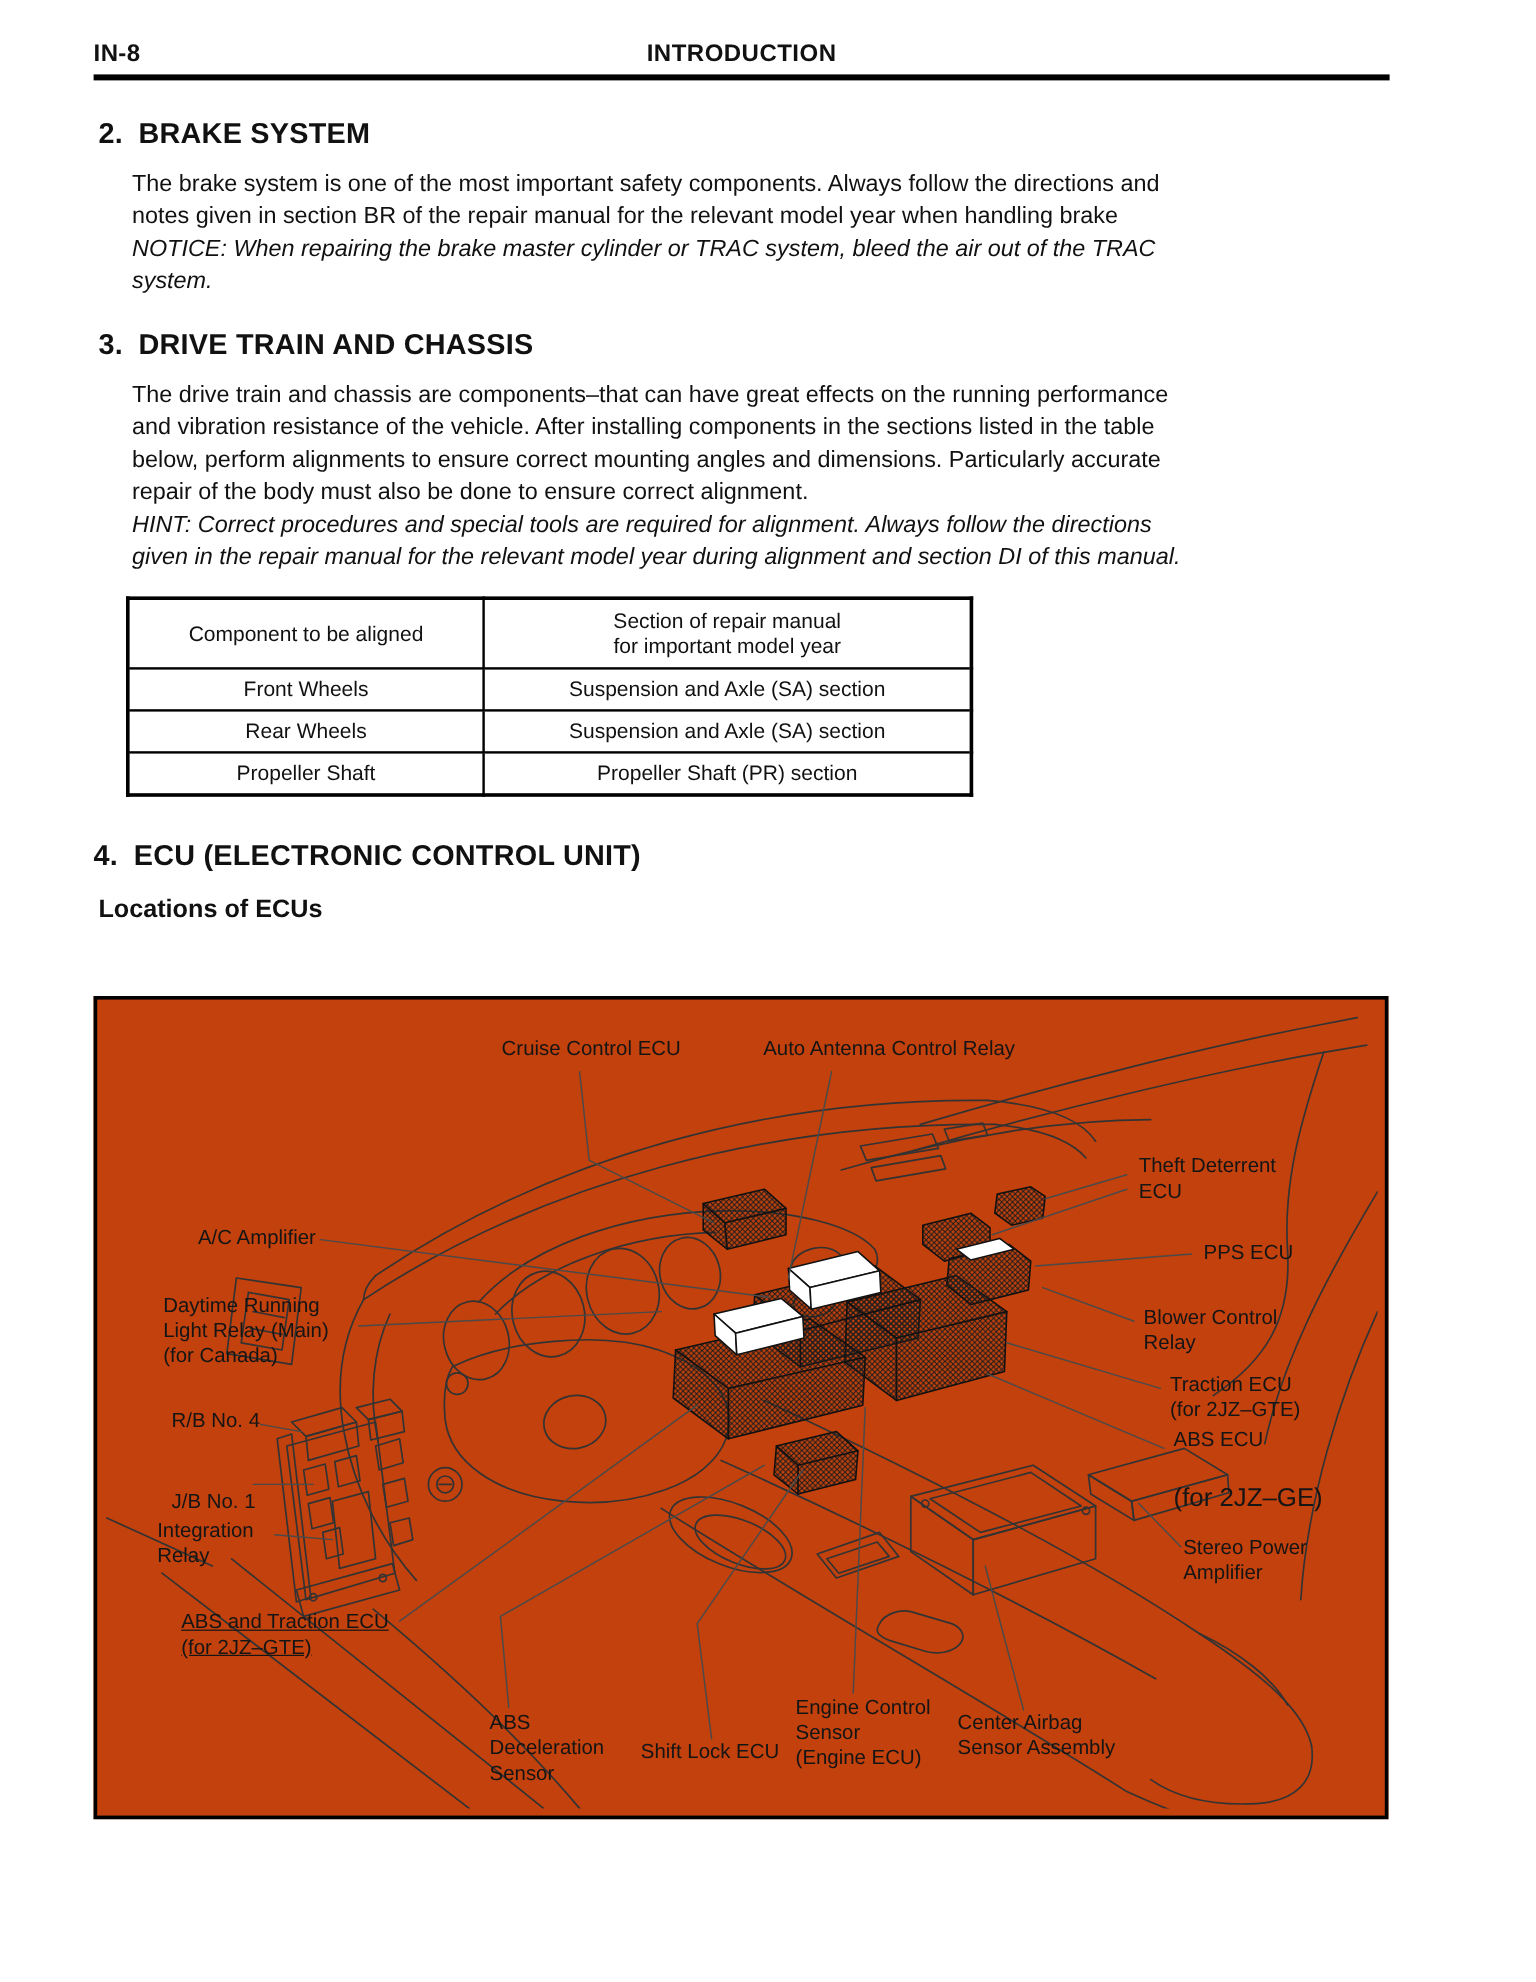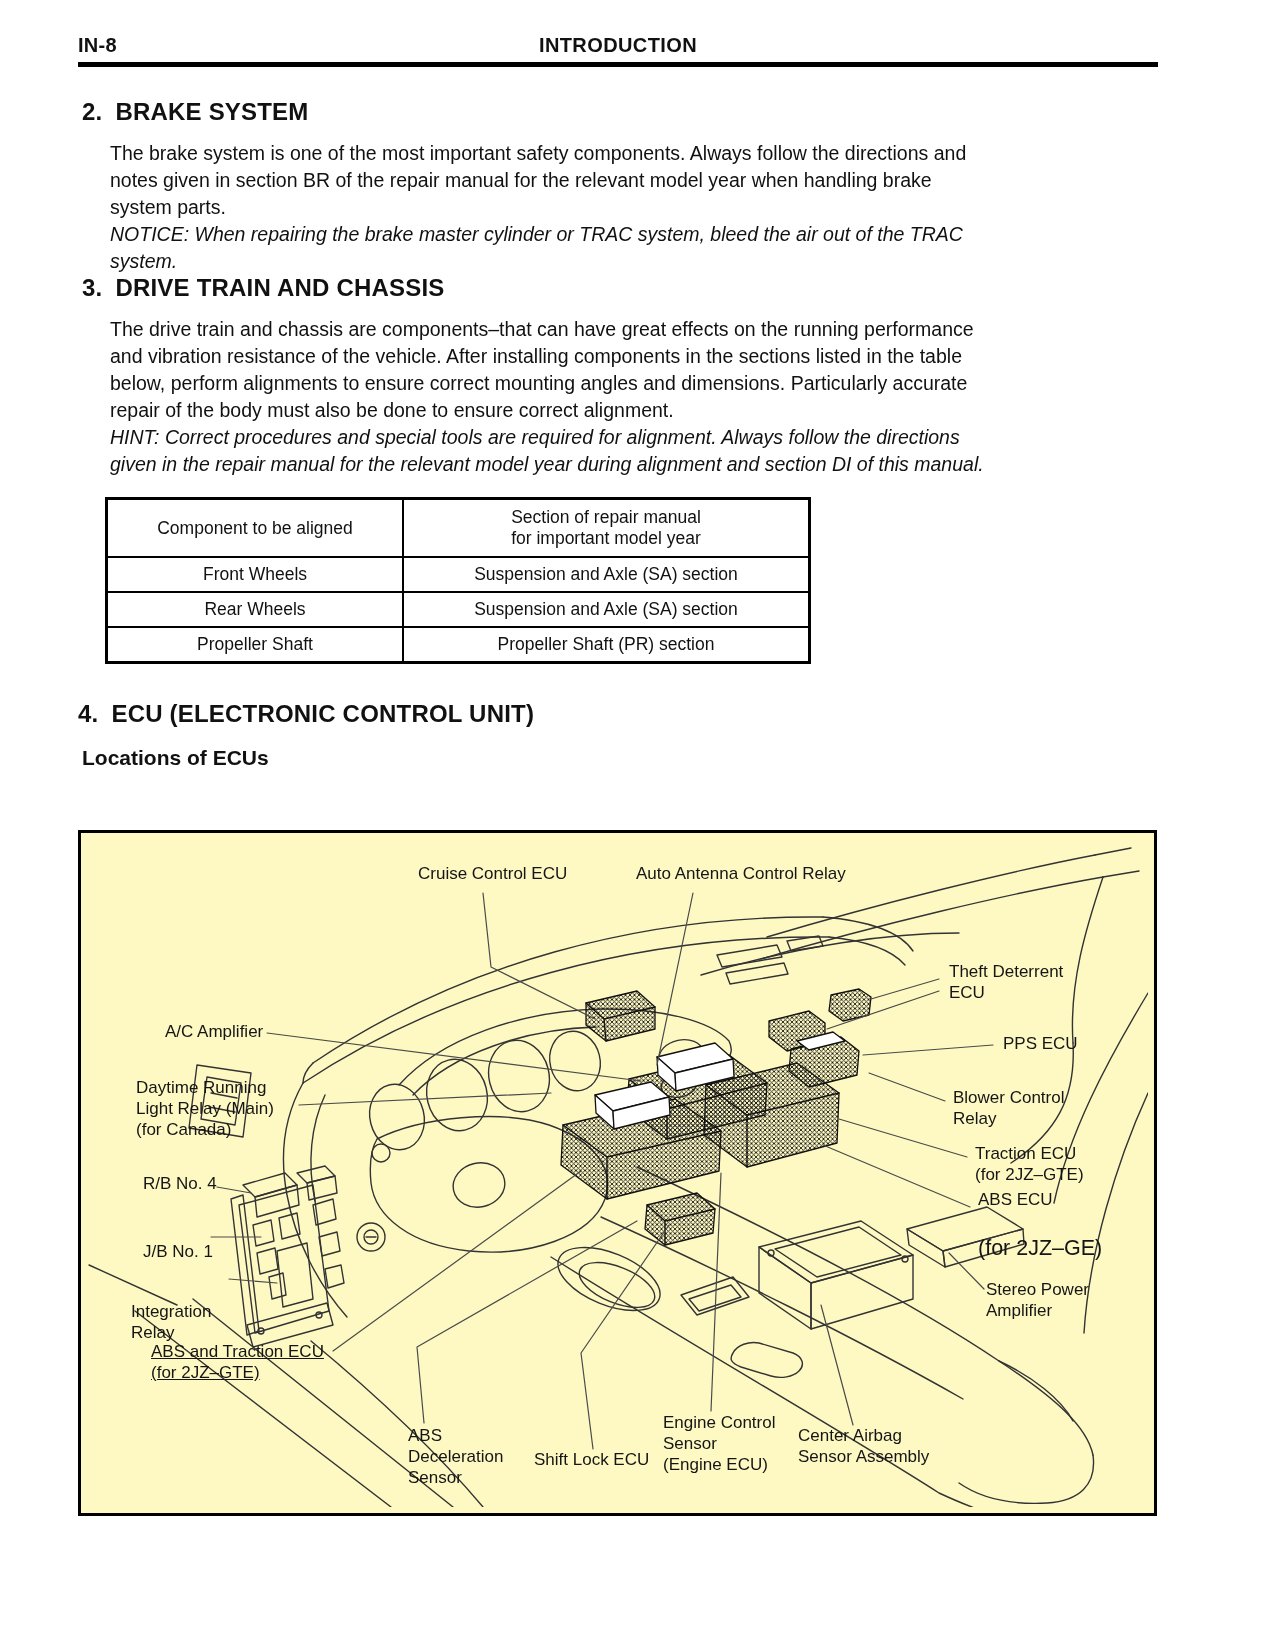--- a/index.html
+++ b/index.html
@@ -22,41 +22,40 @@
   .italic{font-style:italic;}
   
   .align-table{left:105px;top:497px;border-collapse:collapse;}
   .align-table td{border:2px solid #000;font-size:17.5px;text-align:center;vertical-align:middle;padding:0;}
   .align-table{border:3px solid #000;}
   .col-a{width:294px;}
   .col-b{width:404px;}
   .hdr-cell{height:56px;line-height:21px;}
   .row-cell{height:33px;}
   
-  .diagram-box{left:78px;top:830px;width:1073px;height:680px;border:3px solid #000;background:#fef9c3;}
+  .diagram-box{left:78px;top:830px;width:1073px;height:680px;border:3px solid #000;background:#c2410c;}
   .diagram-box svg{position:absolute;left:0;top:0;}
   .dlabel{position:absolute;font-size:17px;line-height:21px;white-space:nowrap;color:#151515;}
   .dlabel .big{font-size:21.5px;margin-top:28px;}
   .dlabel span{display:block;}
 </style>
 </head>
 <body>
 
 <div class="abs page-code">IN-8</div>
 <div class="abs header-title">INTRODUCTION</div>
 <div class="abs header-rule"></div>
 
 <div class="abs sec-head sec2">
   <span>2.</span>
   <span>BRAKE SYSTEM</span>
 </div>
 <div class="abs para p2">
   <div>The brake system is one of the most important safety components. Always follow the directions and</div>
   <div>notes given in section BR of the repair manual for the relevant model year when handling brake</div>
-  <div>system parts.</div>
   <div class="italic">NOTICE: When repairing the brake master cylinder or TRAC system, bleed the air out of the TRAC</div>
   <div class="italic">system.</div>
 </div>
 
 <div class="abs sec-head sec3">
   <span>3.</span>
   <span>DRIVE TRAIN AND CHASSIS</span>
 </div>
 <div class="abs para p3">
   <div>The drive train and chassis are components–that can have great effects on the running performance</div>
@@ -282,21 +281,21 @@
   <div class="dlabel" style="left:897px;top:356px;">
     <span>ABS ECU</span>
     <span class="big">(for 2JZ–GE)</span>
   </div>
   <div class="dlabel" style="left:62px;top:340px;">
     <span>R/B No. 4</span>
   </div>
   <div class="dlabel" style="left:62px;top:408px;">
     <span>J/B No. 1</span>
   </div>
-  <div class="dlabel" style="left:50px;top:432px;margin-top:36px;">
+  <div class="dlabel" style="left:50px;top:432px;">
     <span>Integration</span>
     <span>Relay</span>
   </div>
   <div class="dlabel" style="left:905px;top:446px;">
     <span>Stereo Power</span>
     <span>Amplifier</span>
   </div>
   <div class="dlabel" style="left:70px;top:508px;text-decoration:underline;">
     <span>ABS and Traction ECU</span>
     <span>(for 2JZ–GTE)</span>

